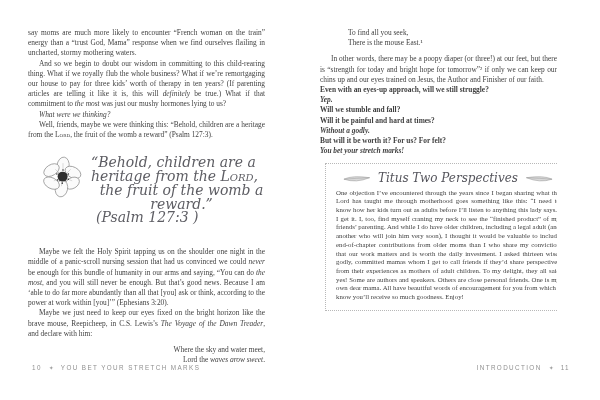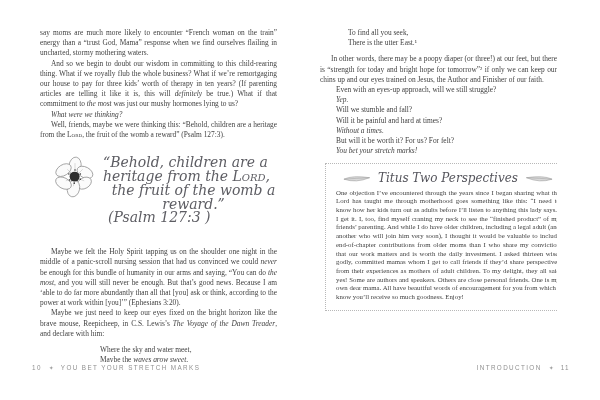--- a/index.html
+++ b/index.html
@@ -1,37 +1,37 @@
 <!DOCTYPE html>
 <html><head>
 <meta charset="utf-8">
 <style>
   html,body{margin:0;padding:0;background:#ffffff;}
   .spread{
     position:relative; width:600px; height:400px; background:#ffffff;
     font-family:"Liberation Serif", serif; color:#3f3f3f; overflow:hidden;
   }
   .page{position:absolute; top:28px; width:237px; height:334px; font-size:7.4px; line-height:10.2px; overflow:hidden;}
-  .page.left{left:40px;}
+  .page.left{left:28px;}
   .page.right{left:320px;}
   .para{margin:0; text-indent:11px; text-align:justify;}
   .para.flush{text-indent:0;}
   .it{font-style:italic;}
   .sc{font-variant:small-caps;}
   
   .pullquote{display:flex; align-items:flex-start; gap:5px; margin:13px 0 22px 12px;}
   .flower{flex:0 0 auto; margin-top:2px;}
   .pq-text{font-family:"DejaVu Serif", serif; font-style:italic; font-size:14px; line-height:13.8px; color:#5d5d63; margin-top:3px;}
   .pq-line2{padding-left:7px;text-align:center;}
   .pq-line3{padding-left:5px;}
   
-  .poem{margin:6px 0 0 60px;}
+  .poem{margin:6px 0 0 45px;text-align:right;}
   .poem-top{margin:0 0 6px 28px;}
   
-  .qa{margin-left:16px;}
+  .qa{margin-left:0;font-weight:bold;}
   
   .tbox{margin:7px 0 0 5px; width:224px; border:1px dotted #b8b8b8; padding:7px 10px 8px 10px; box-sizing:content-box;}
   .tbox-title{display:flex; justify-content:center; align-items:center; gap:7px;
     font-family:"DejaVu Serif", serif; font-style:italic; font-size:12px; color:#55555c; margin:2px 0 5px 0;}
   .tbox-body{font-size:6.8px; line-height:8.7px; text-align:justify; margin:0;}
   .leaf{display:inline-block;}
   .leaf.flip{transform:scaleX(-1);}
   
   .footer{position:absolute; top:364px; font-family:"Liberation Sans", sans-serif;
     font-size:6.3px; letter-spacing:1.4px; color:#909090; display:flex; align-items:center; gap:7px;}
@@ -78,39 +78,39 @@
         <div class="pq-line2"><span>the fruit of the womb a reward.”</span></div>
         <div class="pq-line3"><span>(Psalm 127:3 )</span></div>
       </div>
     </div>
 
     <p class="para"><span>Maybe we felt the Holy Spirit tapping us on the shoulder one night in the middle of a panic-scroll nursing session that had us convinced we could </span><span class="it">never</span><span> be enough for this bundle of humanity in our arms and saying, “You can do </span><span class="it">the most</span><span>, and you will still never be enough. But that’s good news. Because I am ‘able to do far more abundantly than all that [you] ask or think, according to the power at work within [you]’” (Ephesians 3:20).</span></p>
     <p class="para"><span>Maybe we just need to keep our eyes fixed on the bright horizon like the brave mouse, Reepicheep, in C.S. Lewis’s </span><span class="it">The Voyage of the Dawn Treader</span><span>, and declare with him:</span></p>
 
     <div class="poem">
       <div><span>Where the sky and water meet,</span></div>
-      <div><span>Maybe the </span><span class="it">waves grow sweet</span><span>,</span></div>
+      <div><span>Lord the </span><span class="it">waves grow sweet</span><span>,</span></div>
       <div><span>Doubt not, Reepicheep,</span></div>
     </div>
   </section>
 
   <section class="page right">
     <div class="poem-top">
       <div><span>To find all you seek,</span></div>
-      <div><span>There is the utter East.¹</span></div>
+      <div><span>There is the mouse East.¹</span></div>
     </div>
 
     <p class="para"><span>In other words, there may be a poopy diaper (or three!) at our feet, but there is “strength for today and bright hope for tomorrow”² if only we can keep our chins up and our eyes trained on Jesus, the Author and Finisher of our faith.</span></p>
 
     <div class="qa">
       <div><span>Even with an eyes-up approach, will we still struggle?</span></div>
       <div><span class="it">Yep.</span></div>
       <div><span>Will we stumble and fall?</span></div>
       <div><span>Will it be painful and hard at times?</span></div>
-      <div><span class="it">Without a times.</span></div>
+      <div><span class="it">Without a godly.</span></div>
       <div><span>But will it be worth it? For us? For felt?</span></div>
       <div><span class="it">You bet your stretch marks!</span></div>
     </div>
 
     <div class="tbox">
       <div class="tbox-title">
         <svg class="leaf" width="28" height="10" viewBox="0 0 30 10">
           <path d="M1 5.2 Q 10 0.8, 28.5 3.6 Q 14 9.6, 1 5.2 Z" fill="#d9d9d9" stroke="#9a9a9a" stroke-width="0.6"></path>
           <path d="M1 5.2 Q 14 4.2, 28.5 3.6" stroke="#9a9a9a" fill="none" stroke-width="0.5"></path>
         </svg>

